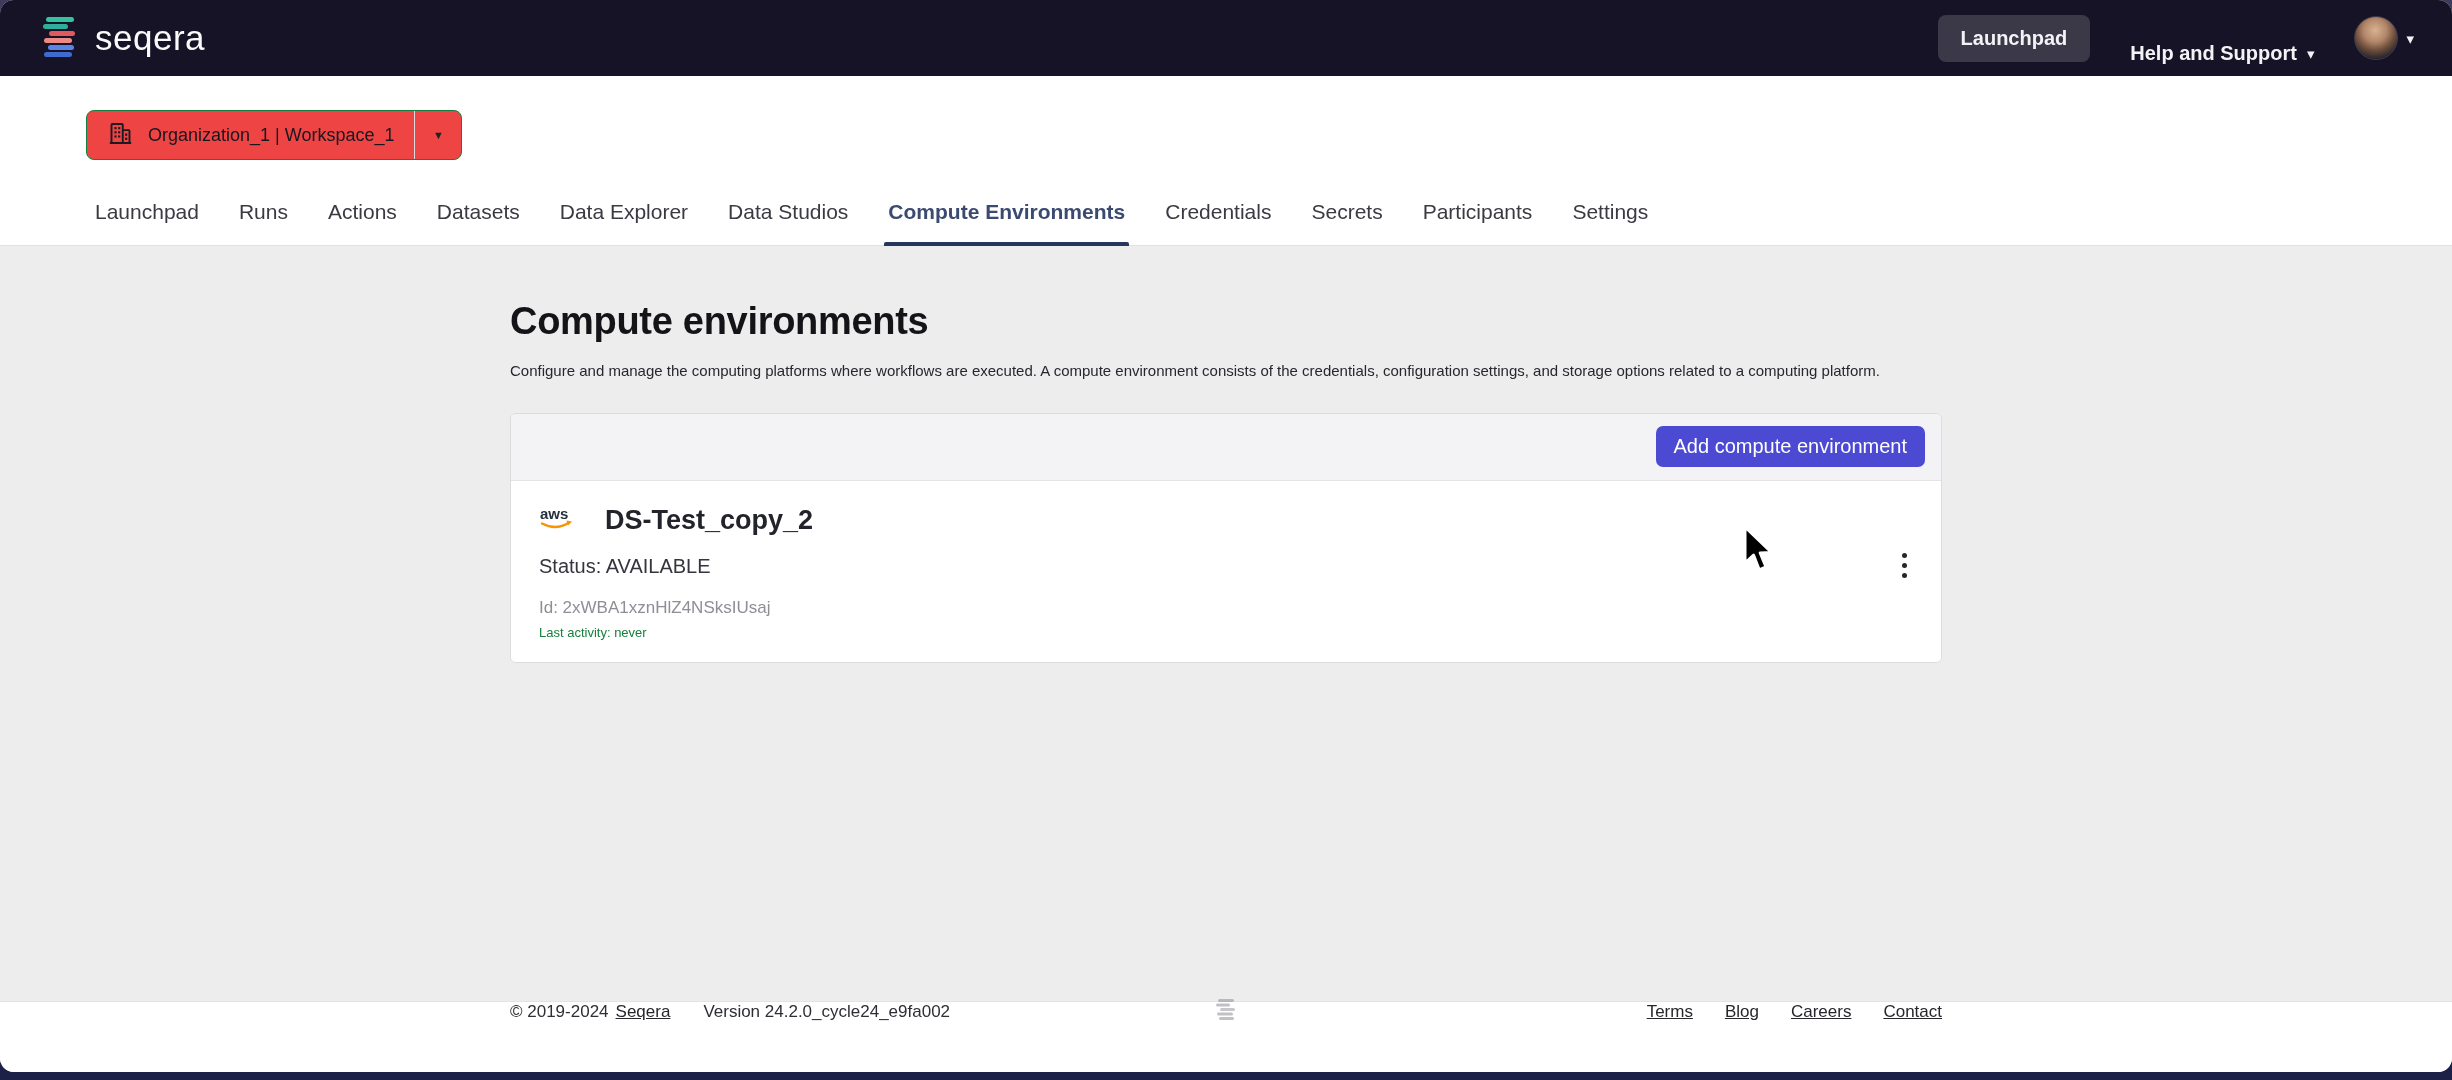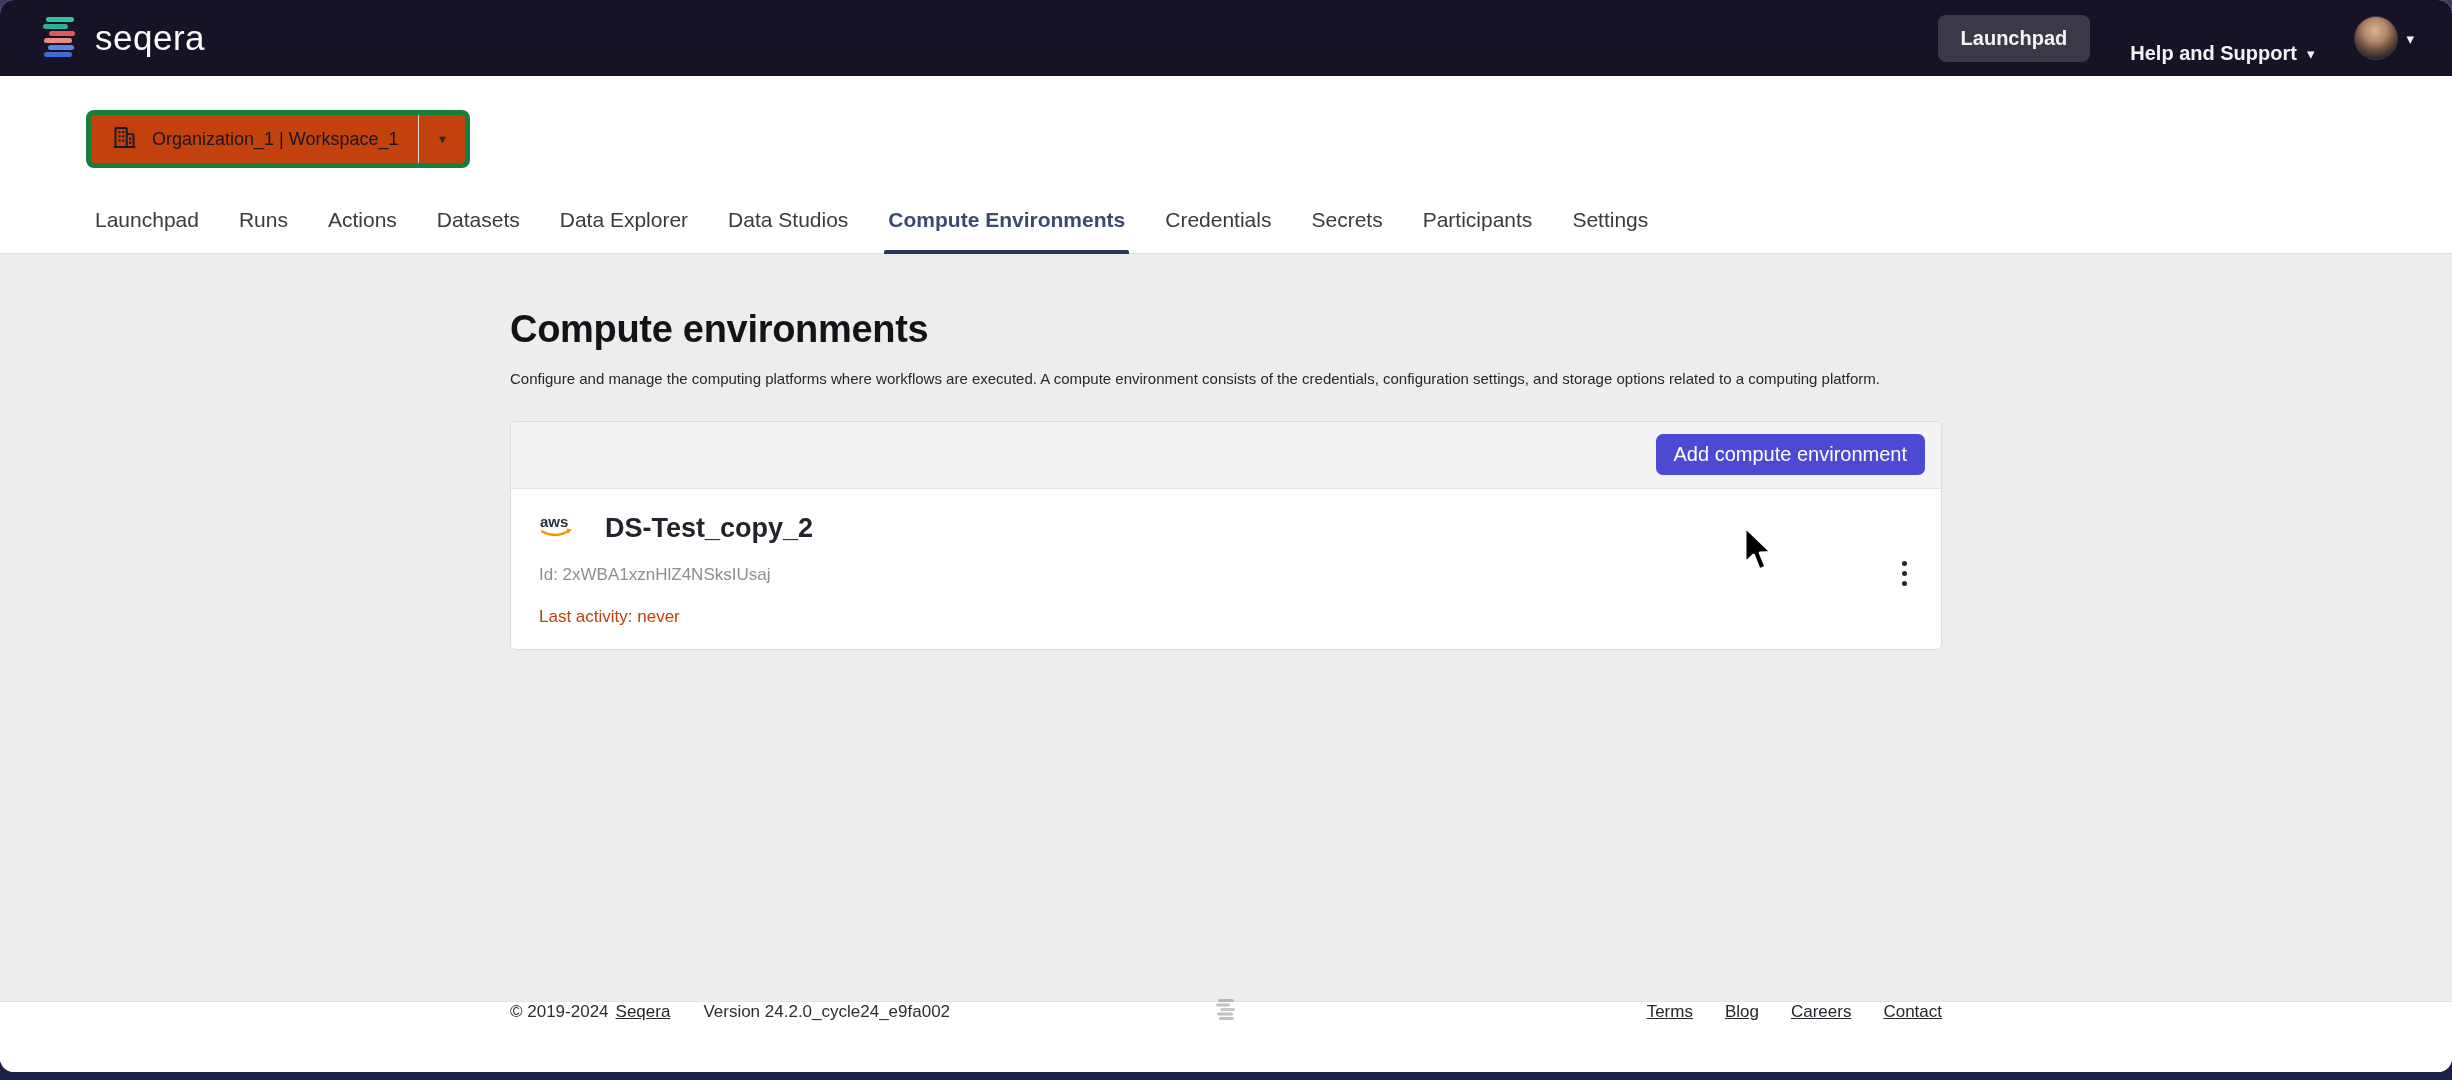--- a/index.html
+++ b/index.html
@@ -26,21 +26,21 @@
     font-size:20px;font-weight:600;cursor:pointer;margin-top:30px;}
   .caret{font-size:15px;line-height:1;}
   .avatar-wrap{display:flex;align-items:center;gap:8px;cursor:pointer;}
   .avatar{width:42px;height:42px;border-radius:50%;
     background:radial-gradient(circle at 48% 32%,#d8b291 0%,#b3876a 32%,#6e4f3c 55%,#23222b 80%);
     border:1px solid #3c3a4e;}
   .avatar-caret{color:#f3f3f6;}
   
   .page-head{background:#ffffff;padding-top:34px;border-bottom:1px solid #e1e1e4;flex-shrink:0;}
   .ws-selector{margin-left:86px;display:inline-flex;align-items:stretch;
-    border:5px solid #15803d;border-radius:8px;background:#c2410c;height:48px;cursor:pointer;}
+    border:1px solid #15803d;border-radius:8px;background:#ef4444;height:48px;cursor:pointer;}
   .ws-main{display:flex;align-items:center;gap:14px;padding:0 20px;}
   .ws-label{font-size:18px;color:#17171f;}
   .ws-divider{width:1px;background:#d8d8dd;}
   .ws-caret{width:46px;display:flex;align-items:center;justify-content:center;
     font-size:11px;color:#222;}
   .tabs{display:flex;gap:40px;margin:40px 0 0 95px;}
   .tab{font-size:21px;color:#3a3a42;padding-bottom:21px;position:relative;
     cursor:pointer;white-space:nowrap;}
   .tab.active{color:#3b4a70;font-weight:600;}
   .tab.active::after{content:"";position:absolute;left:-4px;right:-4px;bottom:-1px;
@@ -56,21 +56,21 @@
   .panel-head{background:#f3f3f5;height:66px;display:flex;align-items:center;
     justify-content:flex-end;padding:0 16px;}
   .add-btn{background:#4c49d2;color:#fff;font-size:20px;font-weight:500;
     padding:9px 18px;border-radius:7px;border:none;cursor:pointer;}
   .env-row{background:#fff;border-top:1px solid #e4e4e7;padding:24px 0 22px 28px;
     position:relative;}
   .env-title-row{display:flex;align-items:center;gap:24px;}
   .env-name{font-size:27px;font-weight:700;color:#23232b;}
   .env-status{margin-top:18px;font-size:20px;color:#35353d;}
   .env-id{margin-top:20px;font-size:17px;color:#8e8e96;}
-  .env-last{margin-top:22px;font-size:17px;color:#c2410c;}
+  .env-last{margin-top:7px;font-size:13px;color:#15803d;}
   .kebab{position:absolute;right:28px;top:66px;display:flex;flex-direction:column;
     gap:5px;padding:6px;cursor:pointer;}
   .kebab i{width:5px;height:5px;border-radius:50%;background:#26262c;}
   
   .footer{background:#fff;border-top:1px solid #e3e3e6;height:70px;flex-shrink:0;
     display:flex;align-items:flex-start;}
   .footer-inner{width:1432px;margin:0 auto;display:flex;align-items:center;
     font-size:17px;color:#2e2e35;position:relative;}
   .footer-left{display:flex;align-items:center;gap:7px;}
   .footer a{color:#26262c;text-decoration:underline;cursor:pointer;}
@@ -166,20 +166,21 @@
           <div class="env-title-row">
             <span>
               <svg width="42" height="28" viewBox="0 0 42 28">
                 <text x="1" y="14" font-size="15" font-weight="700" fill="#252f3e" font-family="Liberation Sans, sans-serif">aws</text>
                 <path d="M3 18.5 Q 17 26 30 17.5" fill="none" stroke="#F79400" stroke-width="2.4" stroke-linecap="round"></path>
                 <path d="M27.5 15.5 L 33 16.5 L 29 20.5 Z" fill="#F79400"></path>
               </svg>
             </span>
             <span class="env-name">DS-Test_copy_2</span>
           </div>
+          <div class="env-status">Status: AVAILABLE</div>
           <div class="env-id">Id: 2xWBA1xznHlZ4NSksIUsaj</div>
           <div class="env-last">Last activity: never</div>
           <div class="kebab">
             <i></i>
               <i></i>
               <i></i>
           </div>
         </div>
       </div>
     </div>

